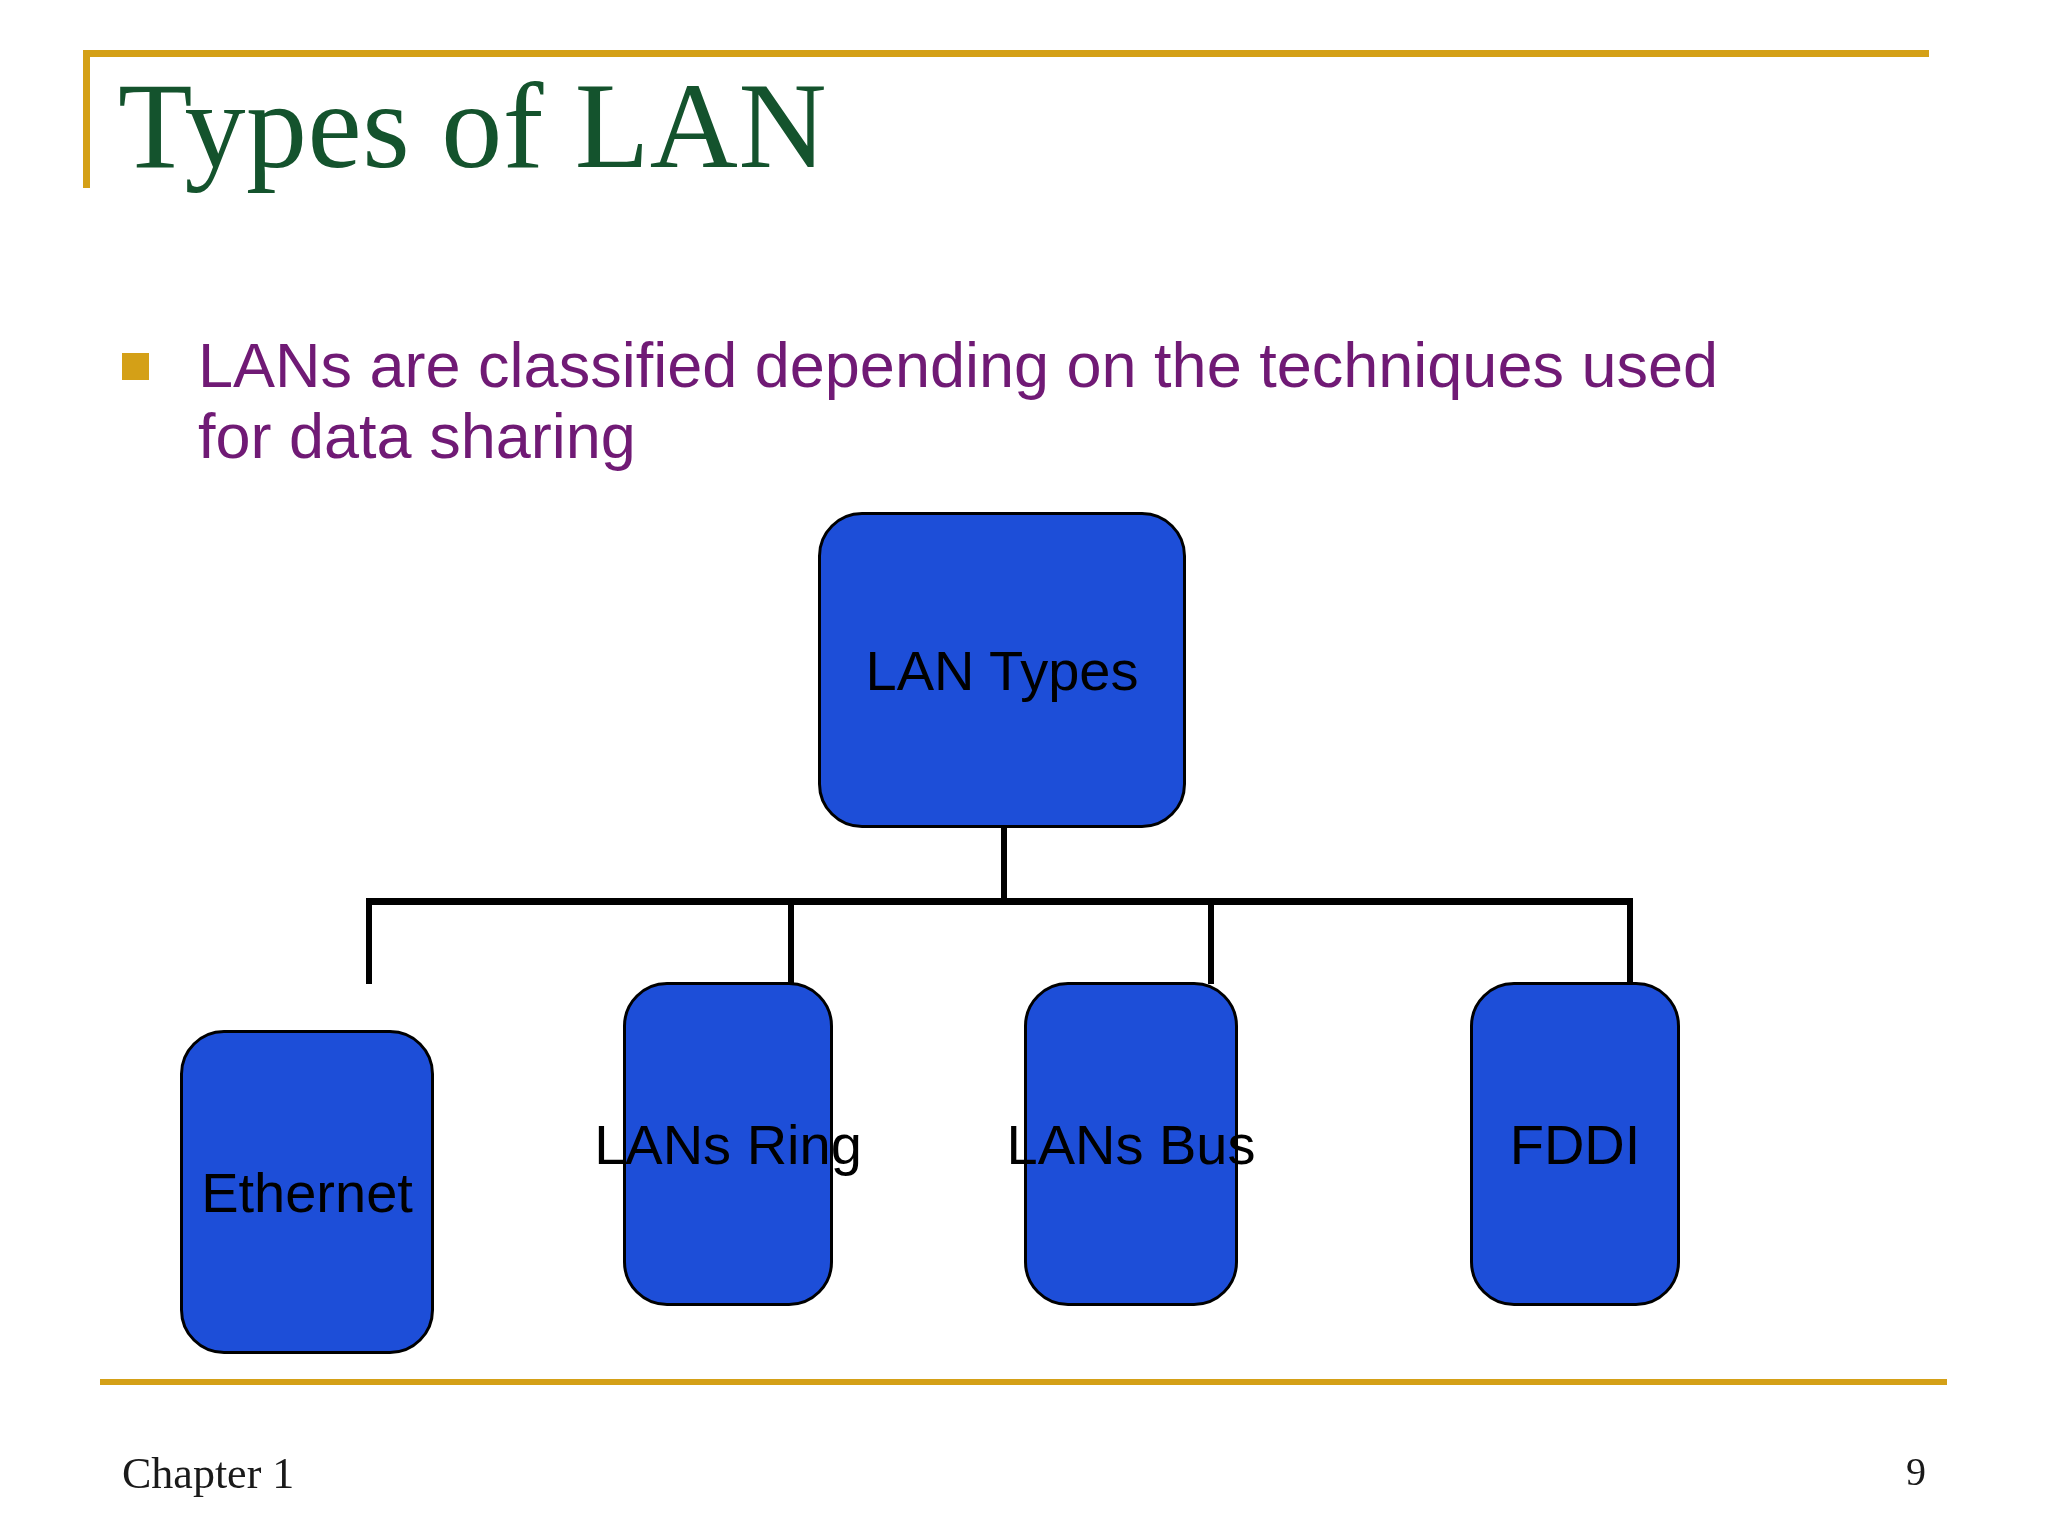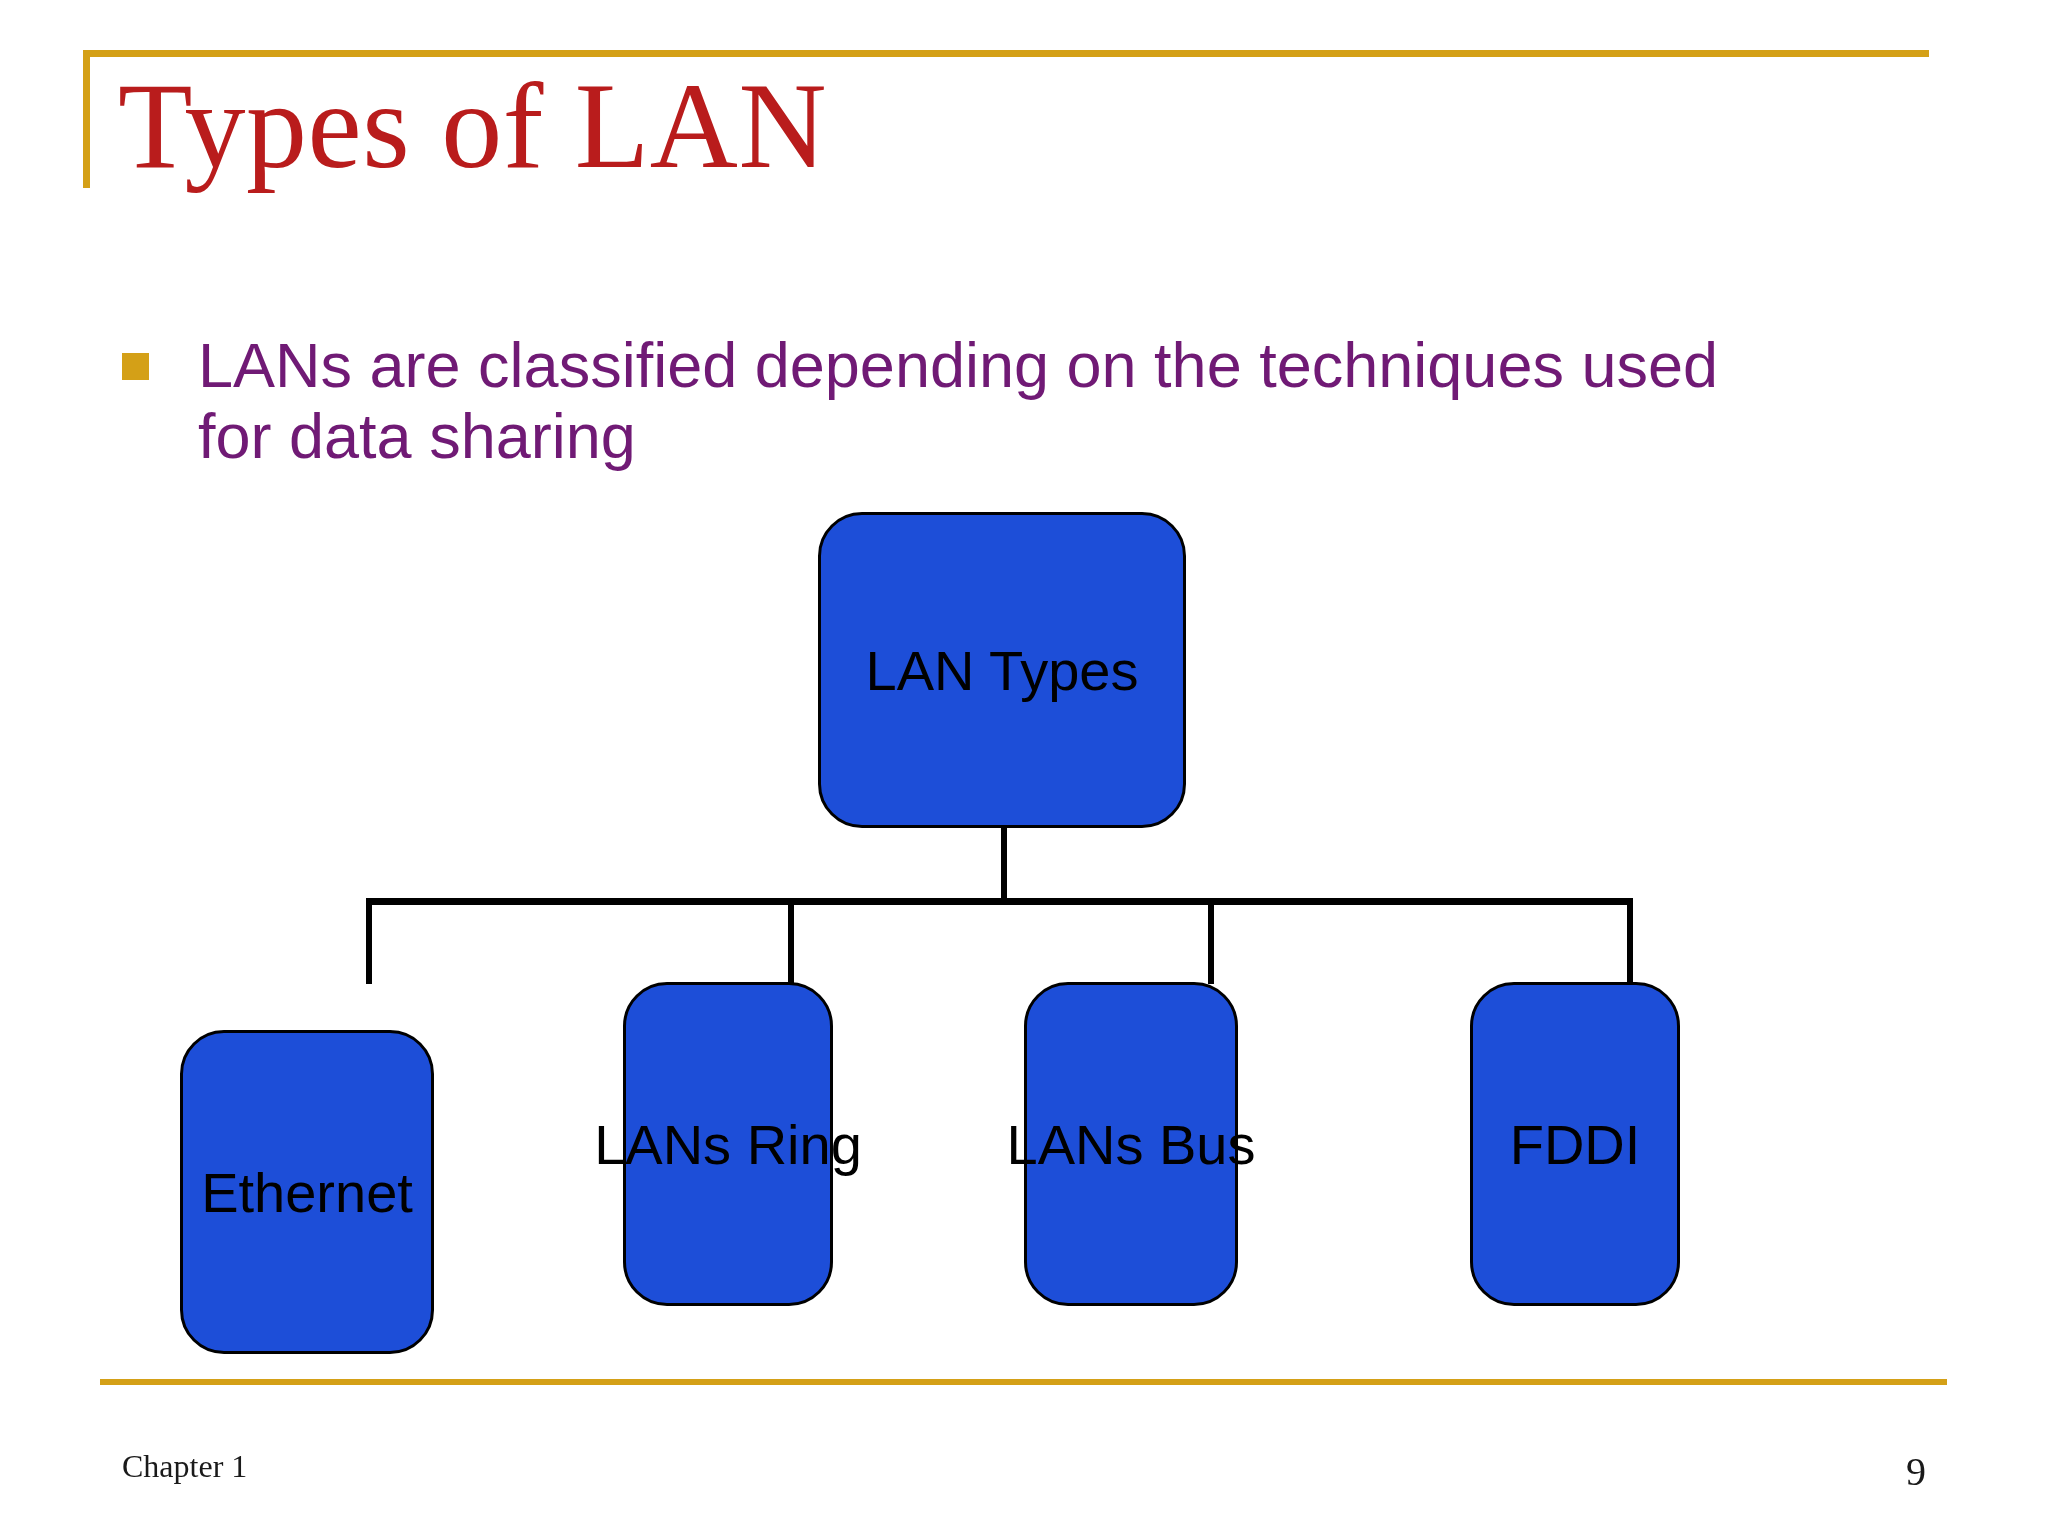--- a/index.html
+++ b/index.html
@@ -37,21 +37,21 @@
   }
 
   
   #slide-title {
     position: absolute;
     left: 118px;
     top: 62px;
     font-family: "Liberation Serif", "DejaVu Serif", serif;
     font-size: 122px;
     line-height: 1.05;
-    color: #b91c1c;
+    color: #14532d;
     letter-spacing: 0.5px;
     white-space: nowrap;
   }
 
   
   #bullet-row {
     position: absolute;
     left: 122px;
     top: 330px;
     width: 1760px;
@@ -163,21 +163,21 @@
     top: 1379px;
     width: 1847px;
     height: 6px;
     background: #D4A017;
   }
   #footer-chapter {
     position: absolute;
     left: 122px;
     top: 1448px;
     font-family: "Liberation Serif", "DejaVu Serif", serif;
-    font-size: 32px;
+    font-size: 44px;
     color: #1a1a1a;
   }
   #footer-page-number {
     position: absolute;
     left: 1906px;
     top: 1448px;
     font-family: "Liberation Serif", "DejaVu Serif", serif;
     font-size: 40px;
     color: #1a1a1a;
   }

